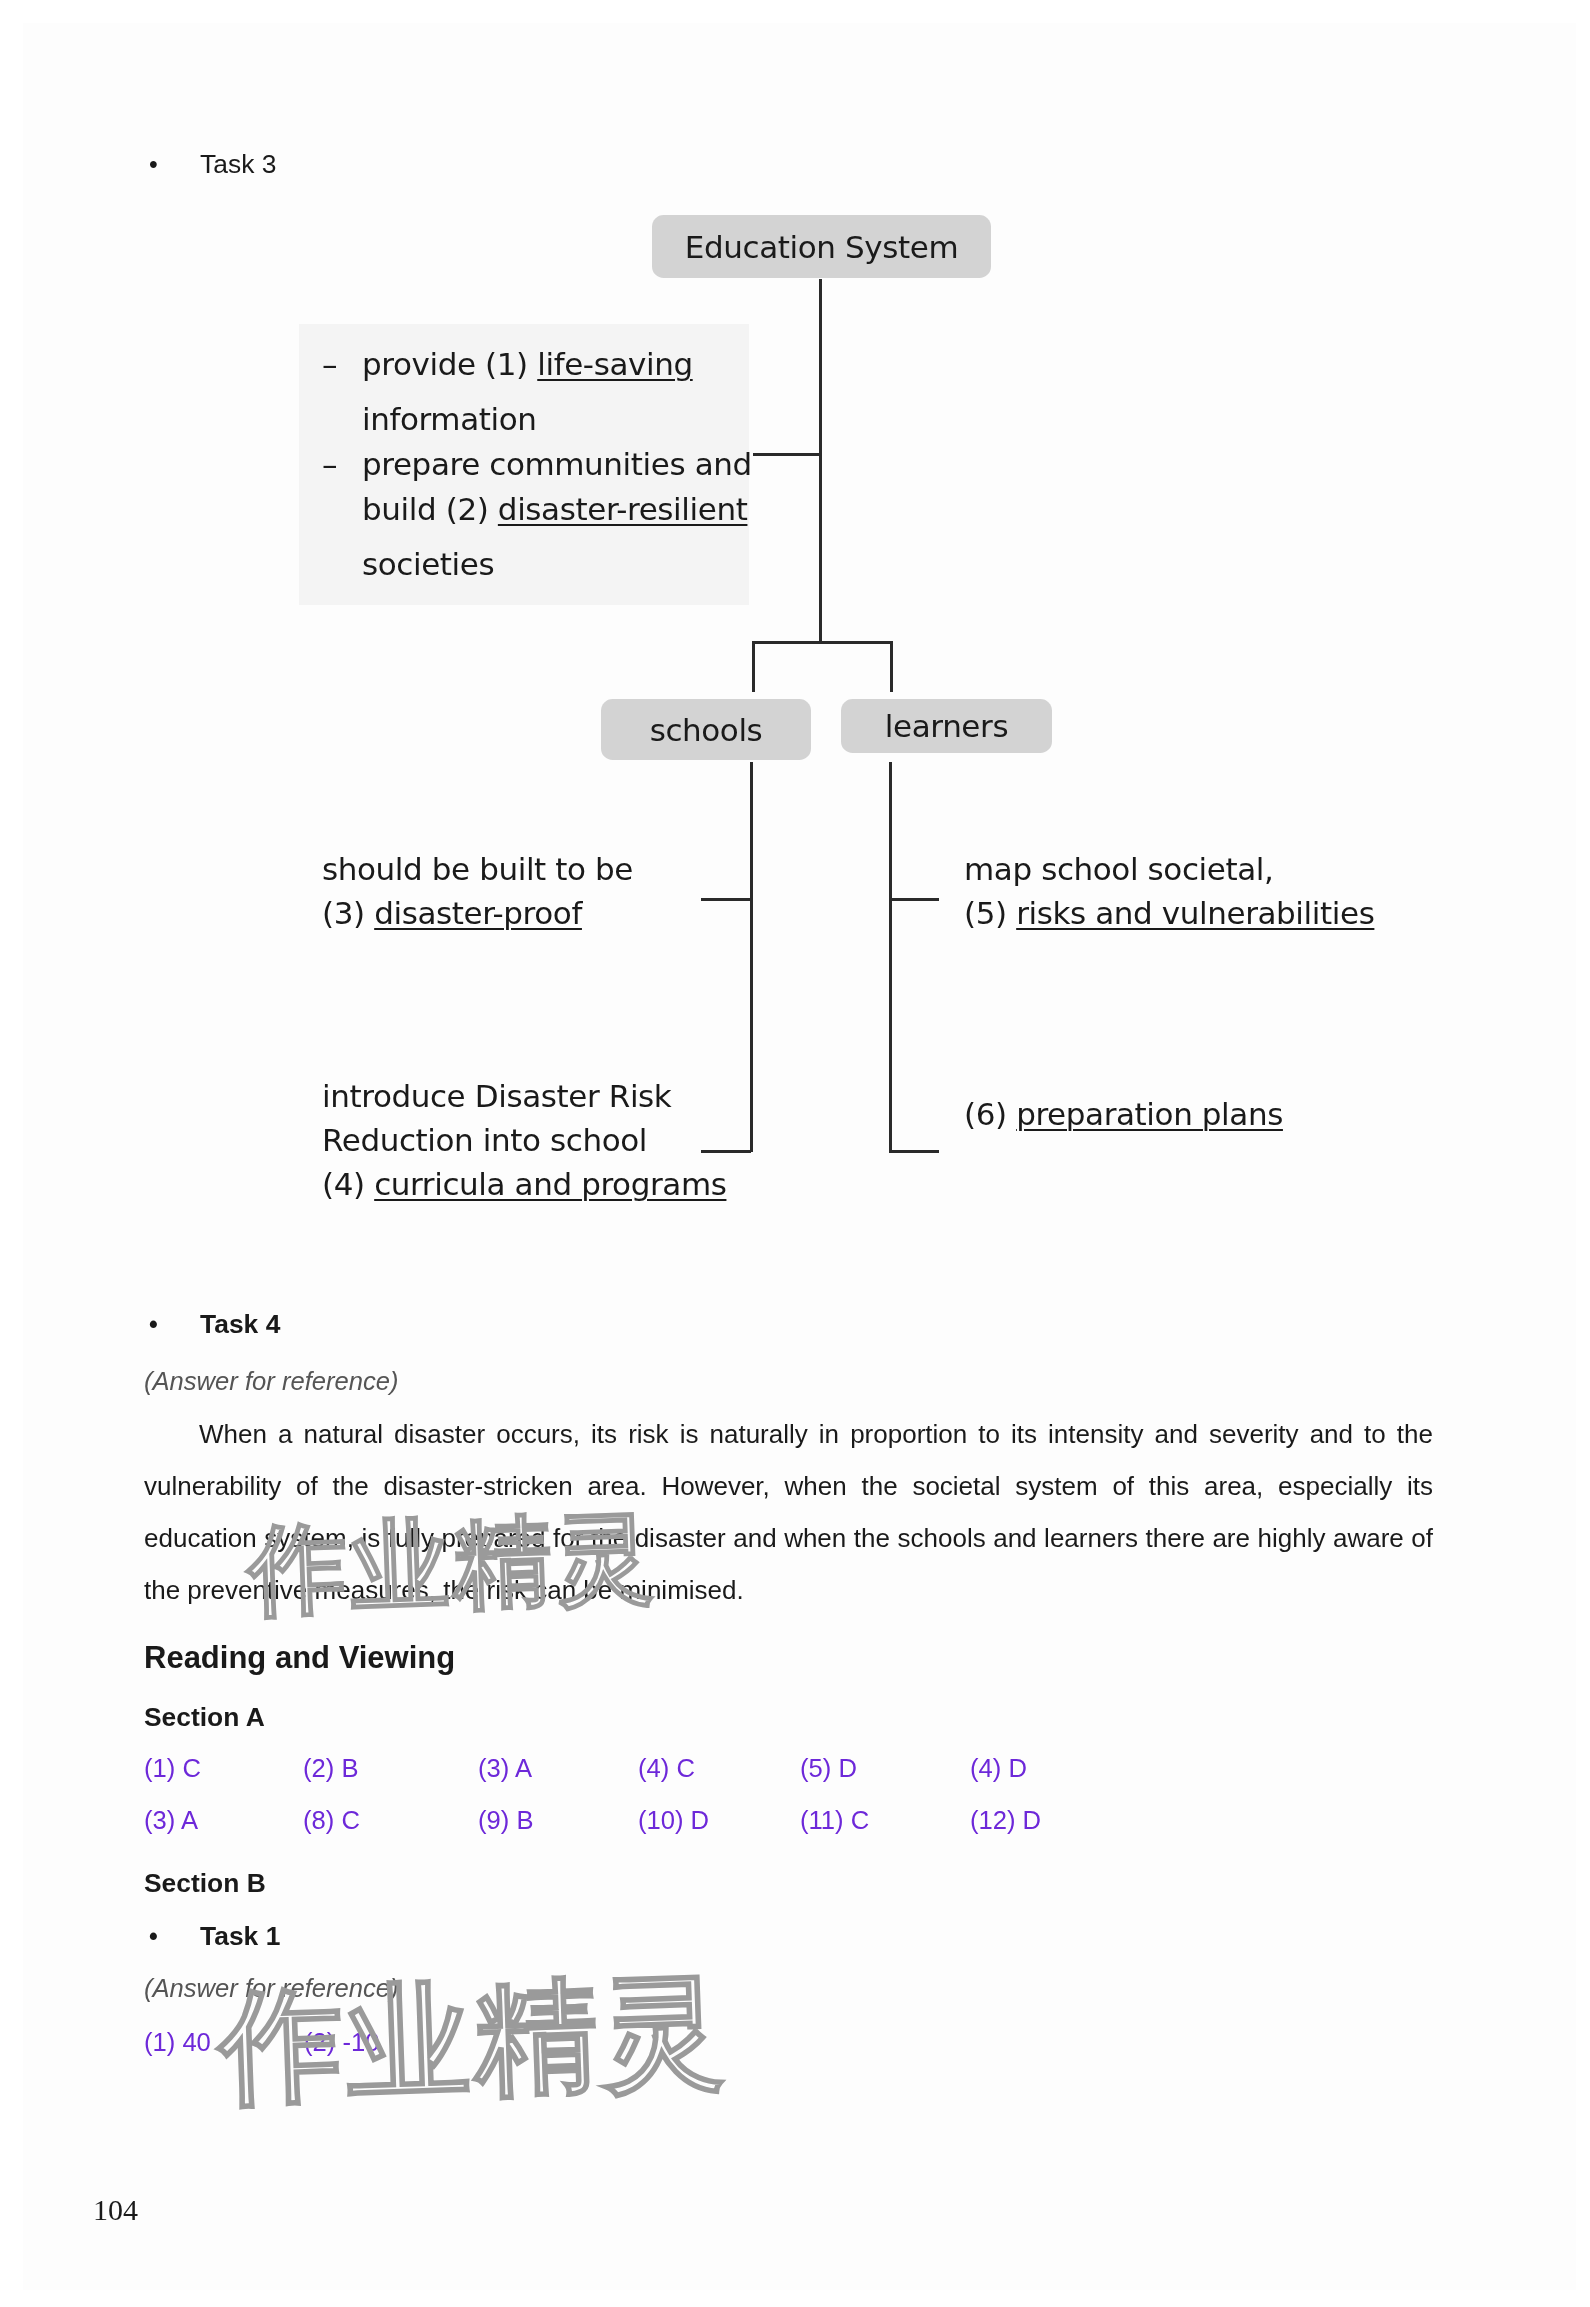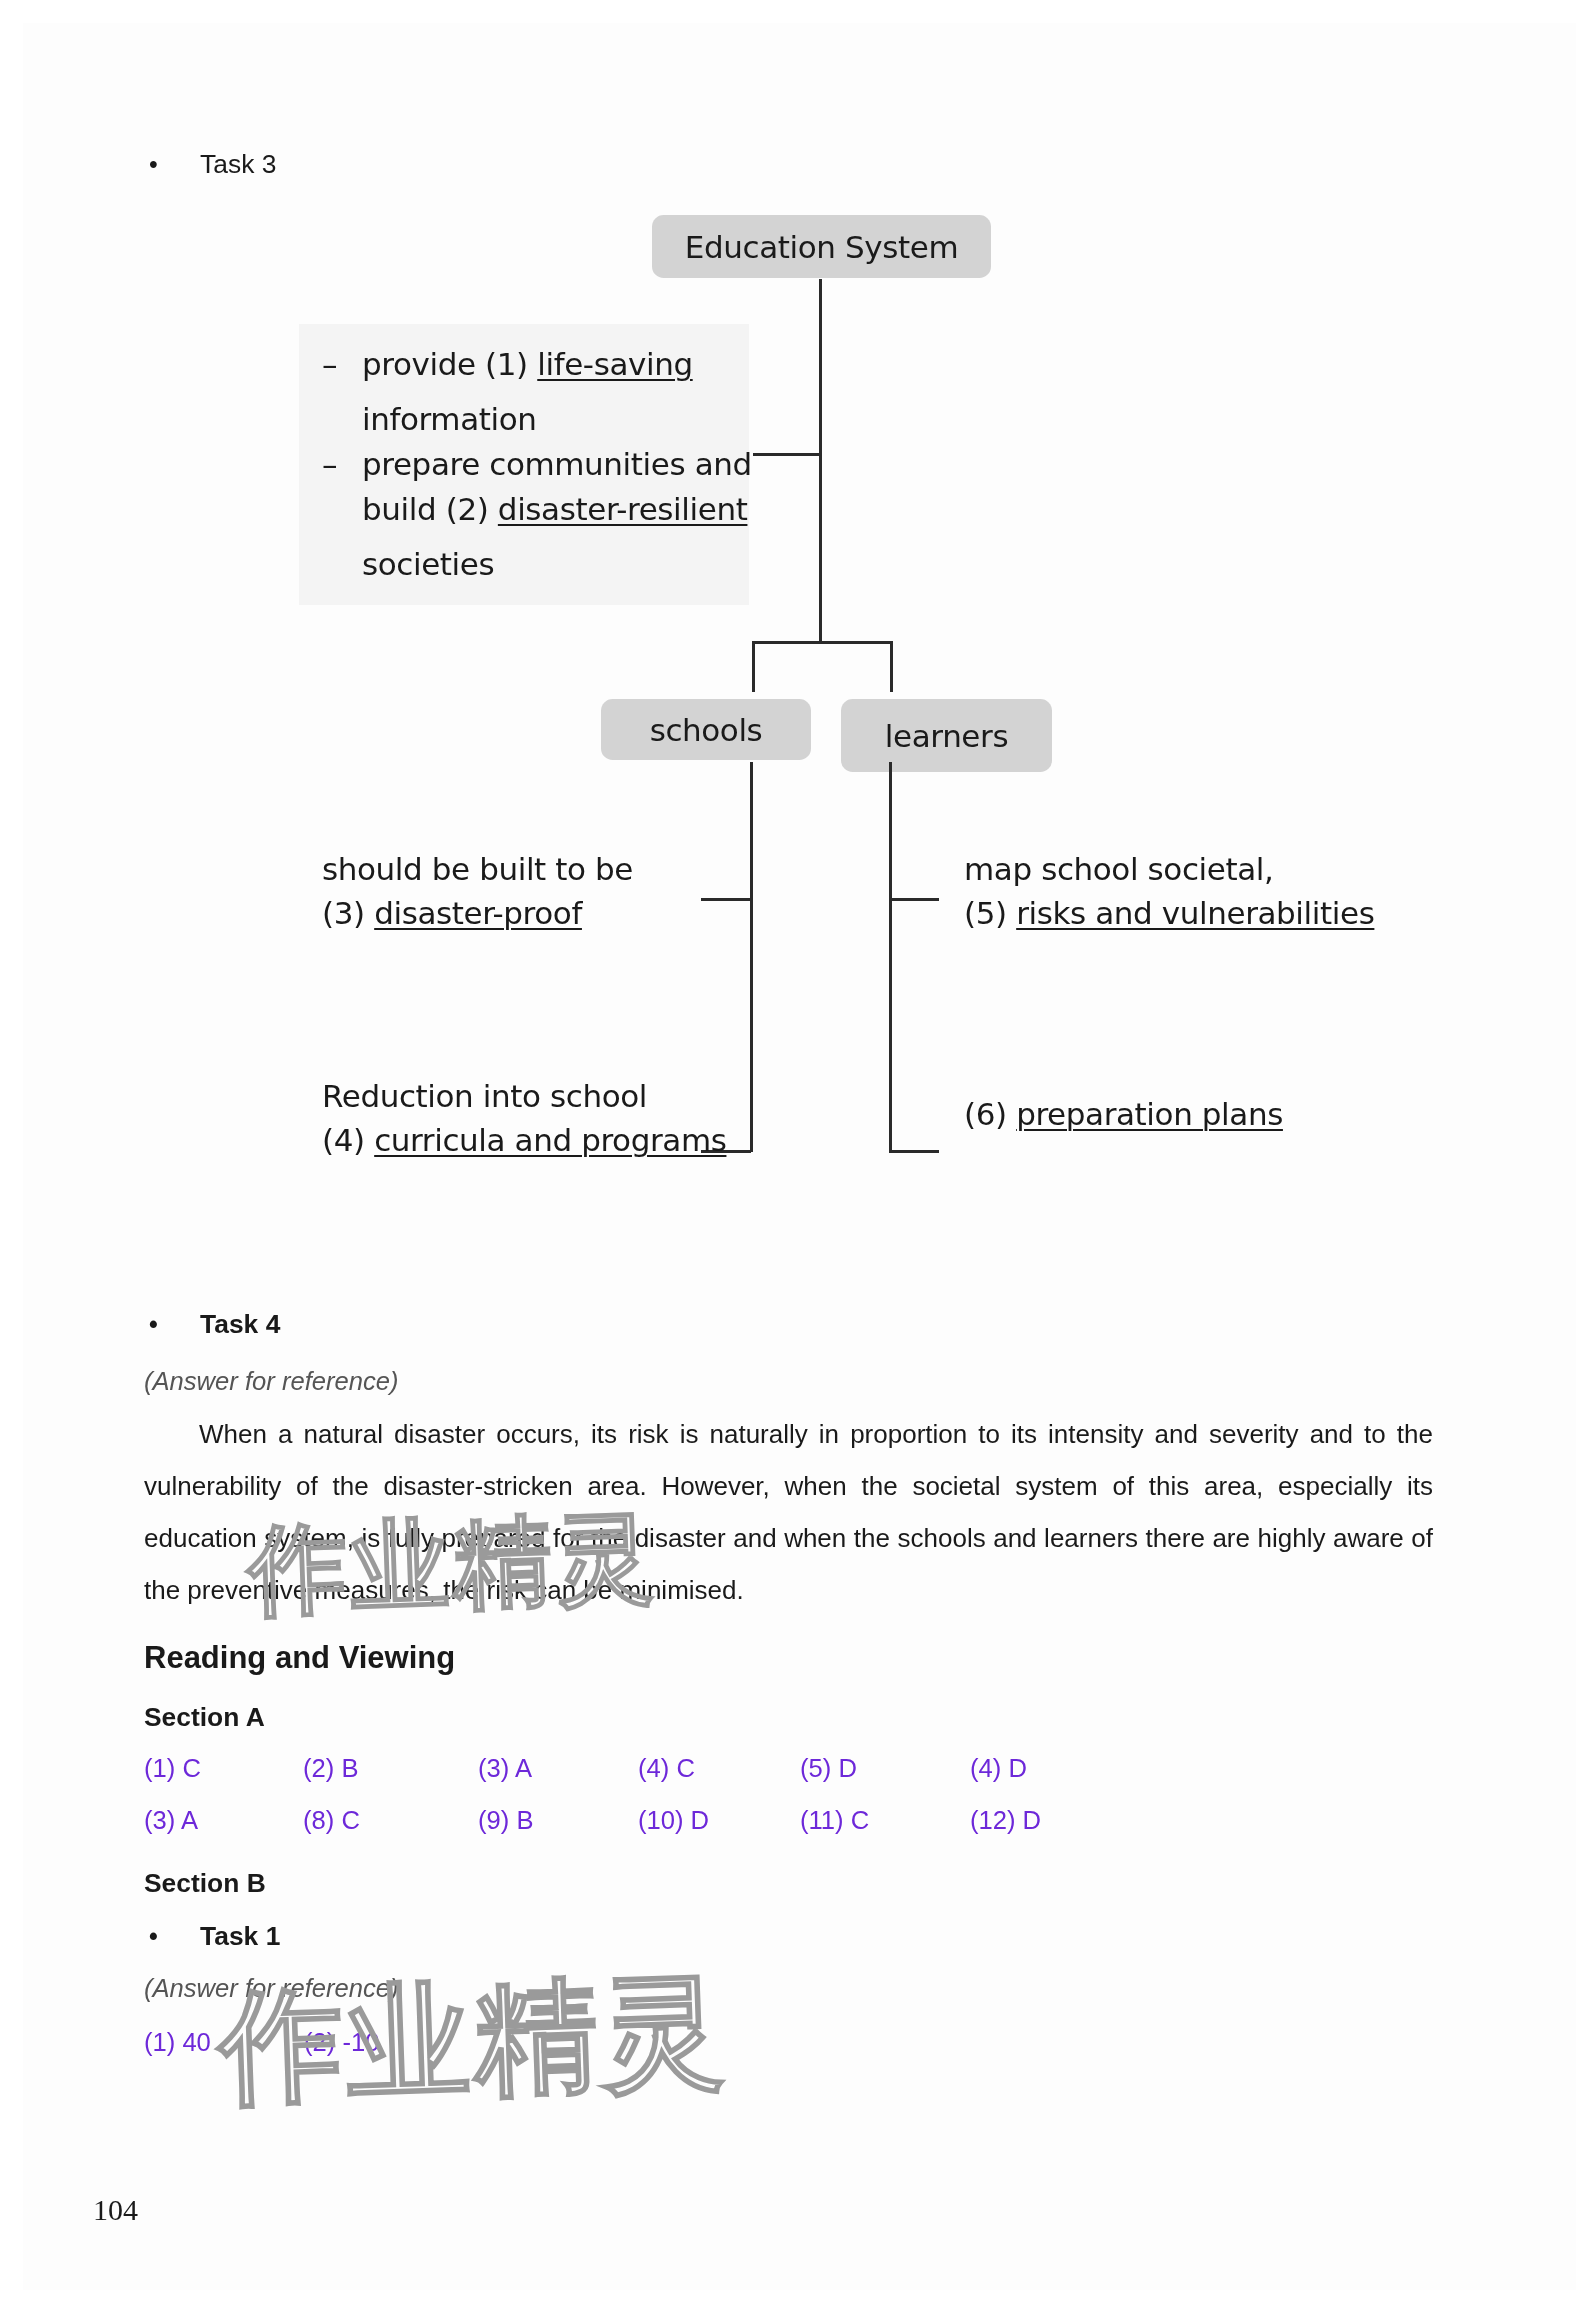--- a/index.html
+++ b/index.html
@@ -73,21 +73,21 @@
 
   <div class="line" style="left:753px; top:453px; width:68px; height:2.5px;"></div>
 
   <div class="line" style="left:752px; top:641px; width:140px; height:2.5px;"></div>
   <div class="line" style="left:752px; top:641px; width:2.5px; height:51px;"></div>
   <div class="line" style="left:890px; top:641px; width:2.5px; height:51px;"></div>
 
   <div class="node diag" style="left:601px; top:699px; width:210px; height:61px;">
     <span>schools</span>
   </div>
-  <div class="node diag" style="left:841px; top:699px; width:211px; height:73px;">
+  <div class="node diag" style="left:841px; top:699px; width:211px; height:54px;">
     <span>learners</span>
   </div>
 
   <div class="line" style="left:750px; top:762px; width:2.5px; height:390px;"></div>
   <div class="line" style="left:701px; top:898px; width:50px; height:2.5px;"></div>
   <div class="line" style="left:701px; top:1150px; width:50px; height:2.5px;"></div>
 
   <div class="line" style="left:889px; top:762px; width:2.5px; height:390px;"></div>
   <div class="line" style="left:889px; top:898px; width:50px; height:2.5px;"></div>
   <div class="line" style="left:889px; top:1150px; width:50px; height:2.5px;"></div>
@@ -98,20 +98,21 @@
     <div style="margin-top:-5px;"><span class="dash">–</span><span>prepare communities and</span></div>
     <div style="margin-top:-5px;"><span class="indent"></span><span>build (2) </span><span class="ans">disaster-resilient</span></div>
     <div style="margin-top:5px;"><span class="indent"></span><span>societies</span></div>
   </div>
 
   <div class="dtext diag" style="left:322px; top:847px;">
     <div>should be built to be</div>
     <div><span>(3) </span><span class="ans">disaster-proof</span></div>
   </div>
   <div class="dtext diag" style="left:322px; top:1074px;">
+    <div>introduce Disaster Risk</div>
     <div>Reduction into school</div>
     <div><span>(4) </span><span class="ans">curricula and programs</span></div>
   </div>
 
   <div class="dtext diag" style="left:964px; top:847px;">
     <div>map school societal,</div>
     <div><span>(5) </span><span class="ans">risks and vulnerabilities</span></div>
   </div>
   <div class="dtext diag" style="left:964px; top:1092px;">
     <div><span>(6) </span><span class="ans">preparation plans</span></div>

